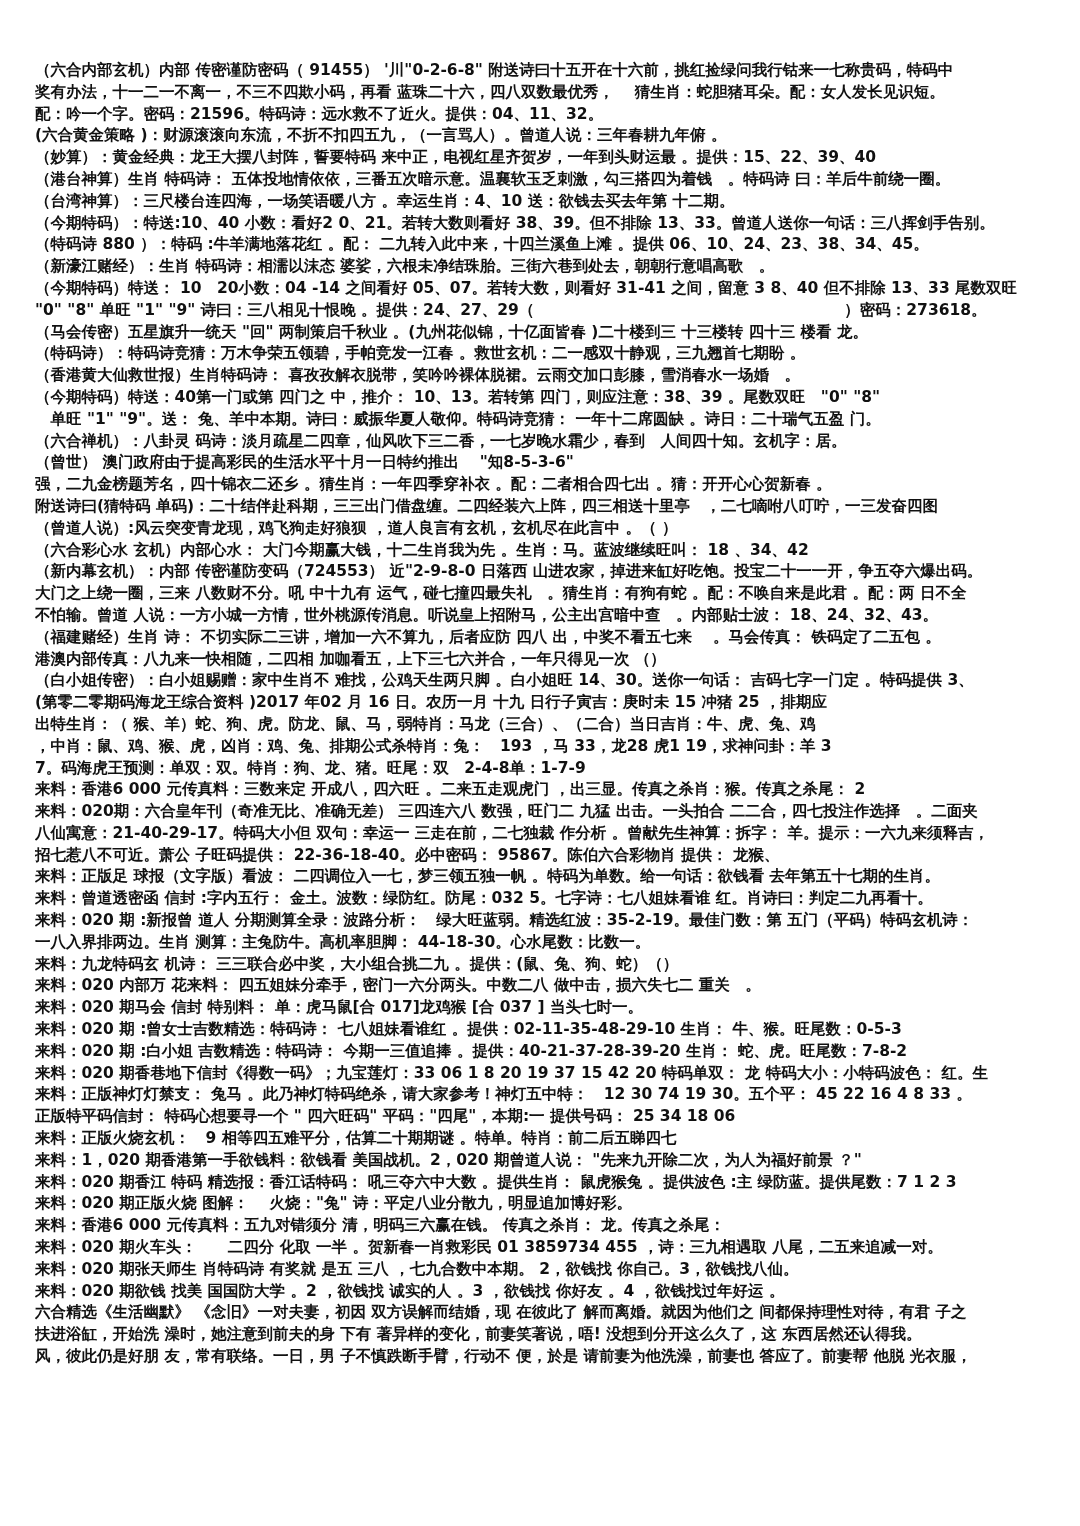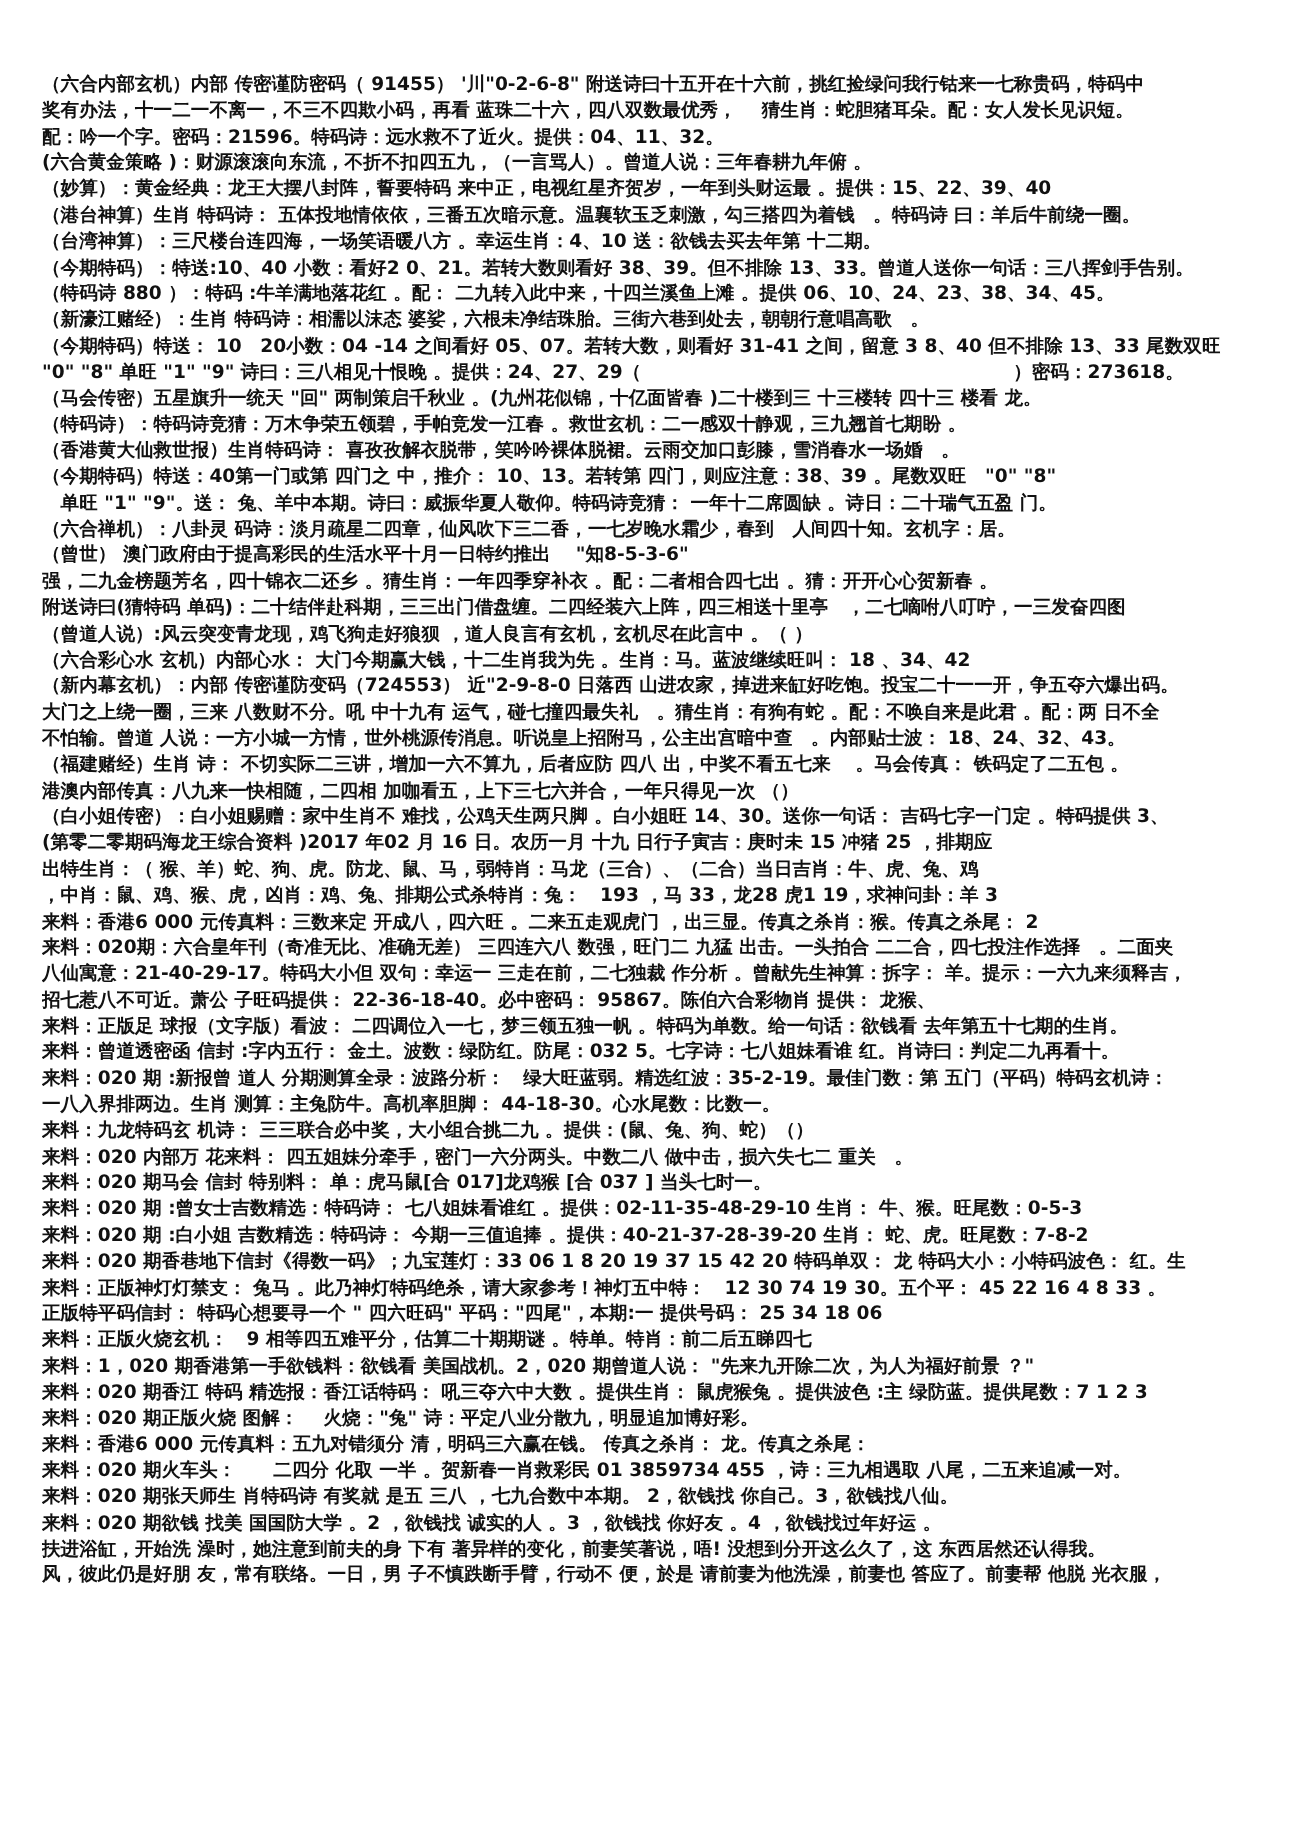--- a/index.html
+++ b/index.html
@@ -61,20 +61,21 @@
     <div class="doc-line">（六合彩心水 玄机）内部心水： 大门今期赢大钱，十二生肖我为先 。生肖：马。蓝波继续旺叫： 18 、34、42</div>
     <div class="doc-line">（新内幕玄机）：内部 传密谨防变码（724553） 近"2-9-8-0 日落西 山进农家，掉进来缸好吃饱。投宝二十一一开，争五夺六爆出码。</div>
     <div class="doc-line">大门之上绕一圈，三来 八数财不分。吼 中十九有 运气，碰七撞四最失礼　。猜生肖：有狗有蛇 。配：不唤自来是此君 。配：两 日不全</div>
     <div class="doc-line">不怕输。曾道 人说：一方小城一方情，世外桃源传消息。听说皇上招附马，公主出宫暗中查　。内部贴士波： 18、24、32、43。</div>
     <div class="doc-line">（福建赌经）生肖 诗： 不切实际二三讲，增加一六不算九，后者应防 四八 出，中奖不看五七来　 。马会传真： 铁码定了二五包 。</div>
     <div class="doc-line">港澳内部传真：八九来一快相随，二四相 加咖看五，上下三七六并合，一年只得见一次 （）</div>
     <div class="doc-line">（白小姐传密）：白小姐赐赠：家中生肖不 难找，公鸡天生两只脚 。白小姐旺 14、30。送你一句话： 吉码七字一门定 。特码提供 3、</div>
     <div class="doc-line">(第零二零期码海龙王综合资料 )2017 年02 月 16 日。农历一月 十九 日行子寅吉：庚时未 15 冲猪 25 ，排期应</div>
     <div class="doc-line">出特生肖：（ 猴、羊）蛇、狗、虎。防龙、鼠、马，弱特肖：马龙（三合）、（二合）当日吉肖：牛、虎、兔、鸡</div>
     <div class="doc-line">，中肖：鼠、鸡、猴、虎，凶肖：鸡、兔、排期公式杀特肖：兔：　193 ，马 33，龙28 虎1 19，求神问卦：羊 3</div>
+    <div class="doc-line">7。码海虎王预测：单双：双。特肖：狗、龙、猪。旺尾：双　2-4-8单：1-7-9</div>
     <div class="doc-line">来料：香港6 000 元传真料：三数来定 开成八，四六旺 。二来五走观虎门 ，出三显。传真之杀肖：猴。传真之杀尾： 2</div>
     <div class="doc-line">来料：020期：六合皇年刊（奇准无比、准确无差） 三四连六八 数强，旺门二 九猛 出击。一头拍合 二二合，四七投注作选择　。二面夹</div>
     <div class="doc-line">八仙寓意：21-40-29-17。特码大小但 双句：幸运一 三走在前，二七独裁 作分析 。曾献先生神算：拆字： 羊。提示：一六九来须释吉，</div>
     <div class="doc-line">招七惹八不可近。萧公 子旺码提供： 22-36-18-40。必中密码： 95867。陈伯六合彩物肖 提供： 龙猴、</div>
     <div class="doc-line">来料：正版足 球报（文字版）看波： 二四调位入一七，梦三领五独一帆 。特码为单数。给一句话：欲钱看 去年第五十七期的生肖。</div>
     <div class="doc-line">来料：曾道透密函 信封 :字内五行： 金土。波数：绿防红。防尾：032 5。七字诗：七八姐妹看谁 红。肖诗曰：判定二九再看十。</div>
     <div class="doc-line">来料：020 期 :新报曾 道人 分期测算全录：波路分析：　绿大旺蓝弱。精选红波：35-2-19。最佳门数：第 五门（平码）特码玄机诗：</div>
     <div class="doc-line">一八入界排两边。生肖 测算：主兔防牛。高机率胆脚： 44-18-30。心水尾数：比数一。</div>
     <div class="doc-line">来料：九龙特码玄 机诗： 三三联合必中奖，大小组合挑二九 。提供：(鼠、兔、狗、蛇）（）</div>
     <div class="doc-line">来料：020 内部万 花来料： 四五姐妹分牵手，密门一六分两头。中数二八 做中击，损六失七二 重关　。</div>
@@ -85,15 +86,16 @@
     <div class="doc-line">来料：正版神灯灯禁支： 兔马 。此乃神灯特码绝杀，请大家参考！神灯五中特：　12 30 74  19 30。五个平： 45 22 16 4 8 33 。</div>
     <div class="doc-line">正版特平码信封： 特码心想要寻一个 " 四六旺码" 平码："四尾"，本期:一  提供号码： 25 34 18 06</div>
     <div class="doc-line">来料：正版火烧玄机：　9 相等四五难平分，估算二十期期谜 。特单。特肖：前二后五睇四七</div>
     <div class="doc-line">来料：1，020 期香港第一手欲钱料：欲钱看 美国战机。2，020 期曾道人说： "先来九开除二次，为人为福好前景 ？"</div>
     <div class="doc-line">来料：020 期香江 特码 精选报：香江话特码： 吼三夺六中大数 。提供生肖： 鼠虎猴兔 。提供波色 :主 绿防蓝。提供尾数：7 1 2 3</div>
     <div class="doc-line">来料：020 期正版火烧 图解：　 火烧："兔" 诗：平定八业分散九，明显追加博好彩。</div>
     <div class="doc-line">来料：香港6 000 元传真料：五九对错须分 清，明码三六赢在钱。 传真之杀肖： 龙。传真之杀尾：</div>
     <div class="doc-line">来料：020 期火车头：　　二四分 化取 一半 。贺新春一肖救彩民 01 3859734 455 ，诗：三九相遇取 八尾，二五来追减一对。</div>
     <div class="doc-line">来料：020 期张天师生 肖特码诗 有奖就 是五 三八 ，七九合数中本期。  2，欲钱找 你自己。3，欲钱找八仙。</div>
     <div class="doc-line">来料：020 期欲钱 找美 国国防大学 。2 ，欲钱找 诚实的人 。3 ，欲钱找 你好友 。4 ，欲钱找过年好运 。</div>
+    <div class="doc-line">六合精选《生活幽默》 《念旧》一对夫妻，初因 双方误解而结婚，现 在彼此了 解而离婚。就因为他们之 间都保持理性对待，有君 子之</div>
     <div class="doc-line">扶进浴缸，开始洗 澡时，她注意到前夫的身 下有 著异样的变化，前妻笑著说，唔! 没想到分开这么久了，这 东西居然还认得我。</div>
     <div class="doc-line">风，彼此仍是好朋 友，常有联络。一日，男 子不慎跌断手臂，行动不 便，於是 请前妻为他洗澡，前妻也 答应了。前妻帮 他脱 光衣服，</div>
   </div>
 
 </body></html>

